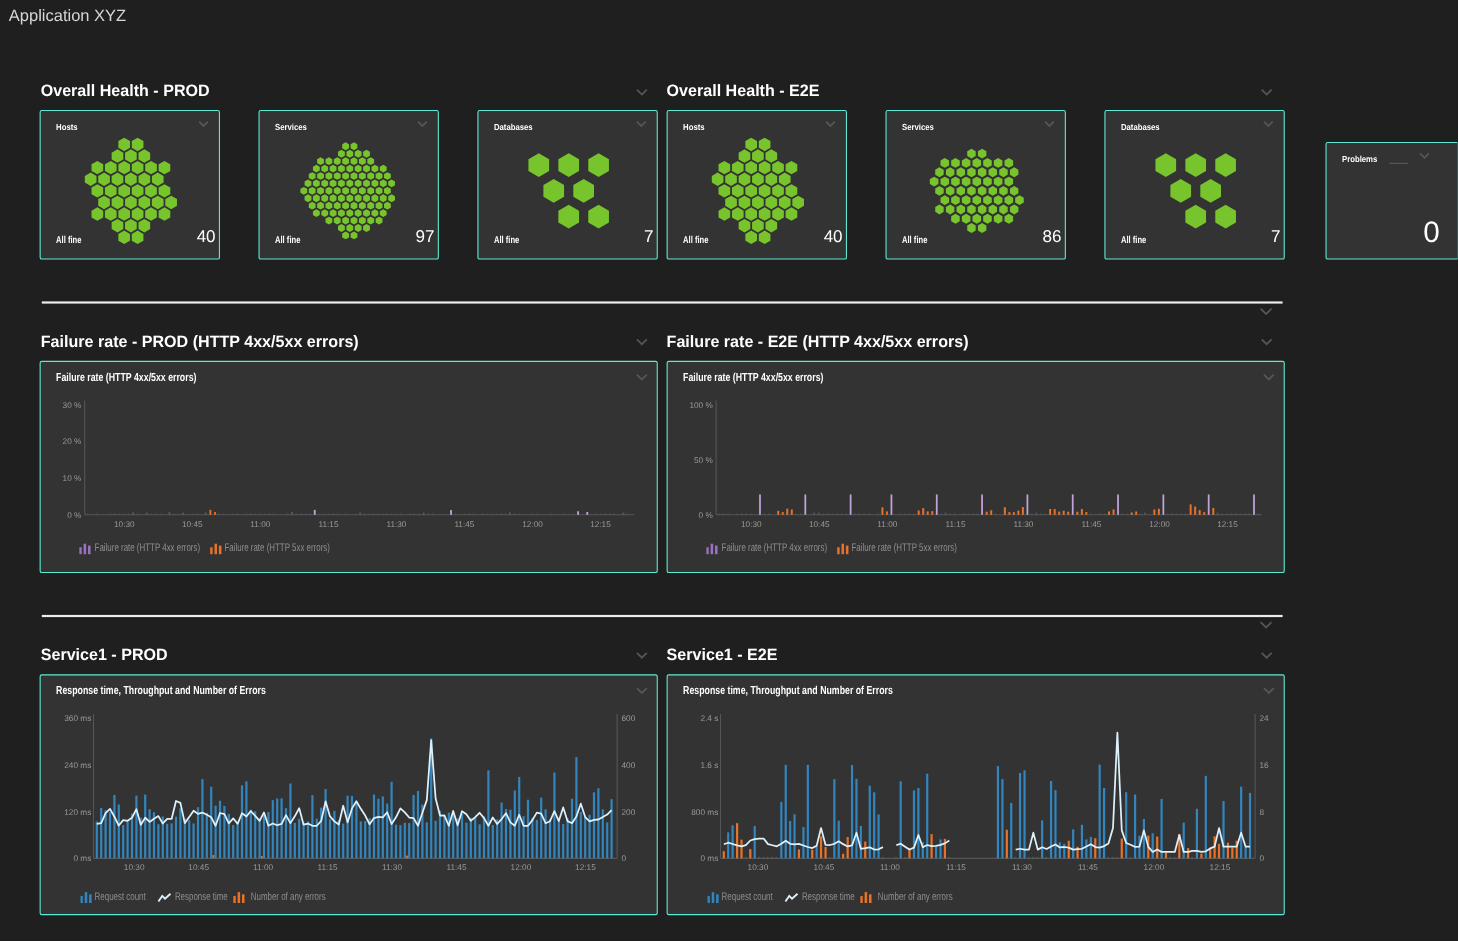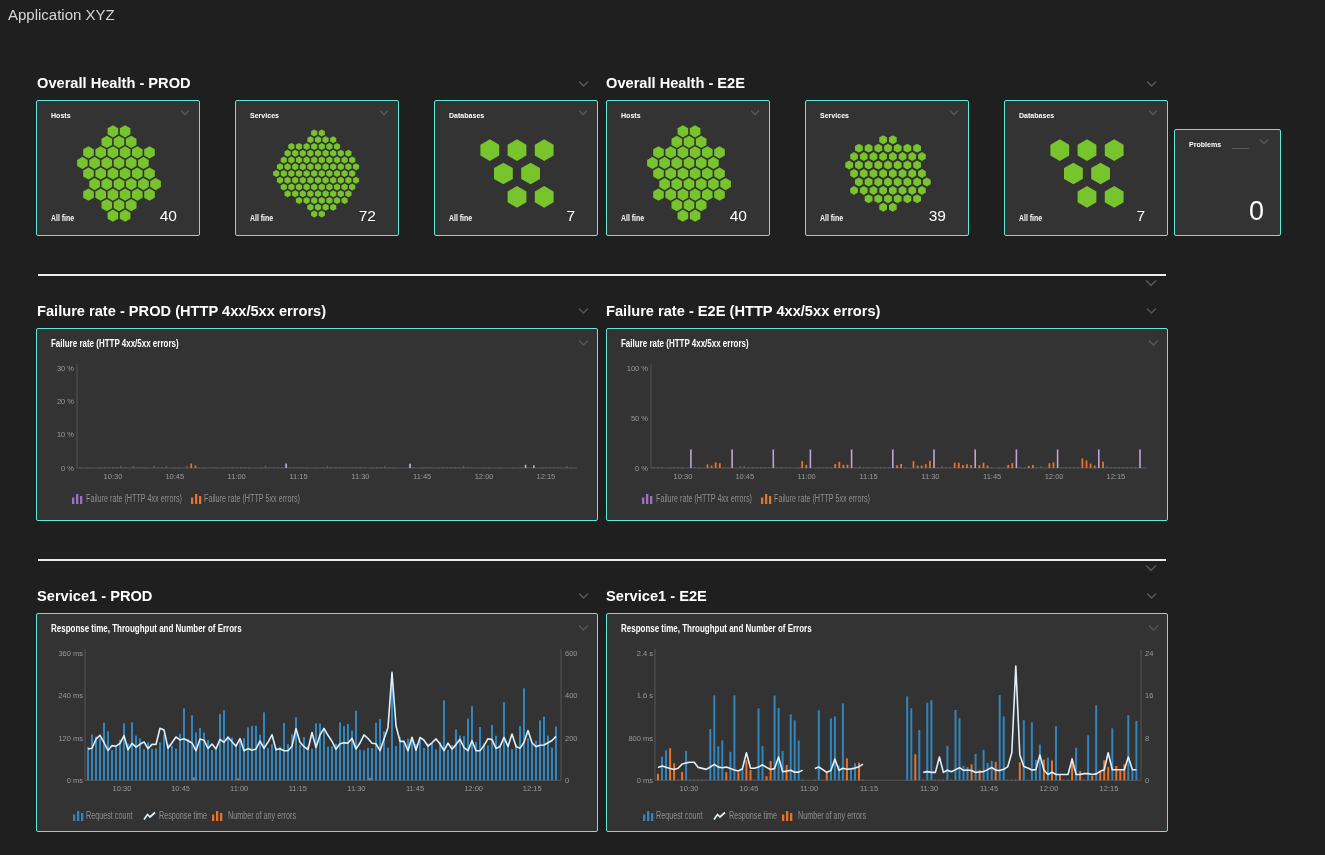--- a/index.html
+++ b/index.html
@@ -1,20 +1,20 @@
 <!DOCTYPE html>
 <html><head><meta charset="utf-8"><style>
 *{margin:0;padding:0;box-sizing:border-box}
 html{background:#1f1f1f}
 body{width:1325px;height:855px;background:#1f1f1f;font-family:"Liberation Sans",sans-serif;position:relative;overflow:hidden}
 .tile{position:absolute;background:#333333;border:1px solid #5eead4;border-radius:2px}
 .ttitle{position:absolute;left:14px;top:10px;font-size:8px;font-weight:bold;color:#fff;transform:scaleX(0.88);transform-origin:left;white-space:nowrap}
 .ctitle{position:absolute;left:14px;top:8px;font-size:10.5px;font-weight:bold;color:#fff;transform:scaleX(0.76);transform-origin:left;white-space:nowrap}
 .allfine{position:absolute;left:14px;bottom:12px;font-size:9px;font-weight:bold;color:#fff;transform:scaleX(0.77);transform-origin:left;white-space:nowrap}
-.tnum{position:absolute;right:22px;bottom:10px;font-size:15.5px;color:#fff}
+.tnum{position:absolute;right:3px;bottom:10px;font-size:15.5px;color:#fff}
 .hdr{position:absolute;font-size:15px;font-weight:bold;color:#fff;white-space:nowrap;transform:scaleX(0.975);transform-origin:left}
 .al{font-size:7.5px;fill:#9a9a9a;font-family:"Liberation Sans",sans-serif}
 .lt{position:absolute;font-size:10px;color:#8f8f8f;transform:scaleX(0.72);transform-origin:left;white-space:nowrap}
 .sep{position:absolute;left:38px;width:1128px;height:2px;background:#ececec}
 </style></head><body>
 <div style="position:absolute;left:8px;top:6px;font-size:15px;color:#d6d6d6">Application XYZ</div>
 <div class="hdr" style="left:37px;top:74px">Overall Health - PROD</div>
 <div class="hdr" style="left:606px;top:74px">Overall Health - E2E</div>
 <svg style="position:absolute;left:578.0px;top:80.025px" width="11" height="8.95">
     <path d="M1 1.5 L5.5 5.95 L10 1.5" fill="none" stroke="#565656" stroke-width="1.6"></path>
@@ -170,21 +170,21 @@
       <polygon points="101.0,96.0 104.1,97.7 104.1,101.3 101.0,103.0 97.9,101.3 97.9,97.7" fill="#77c42c"></polygon>
       <polygon points="108.6,96.0 111.7,97.7 111.7,101.3 108.6,103.0 105.5,101.3 105.5,97.7" fill="#77c42c"></polygon>
       <polygon points="74.4,102.7 77.5,104.5 77.5,108.0 74.4,109.8 71.3,108.0 71.3,104.5" fill="#77c42c"></polygon>
       <polygon points="82.0,102.7 85.1,104.5 85.1,108.0 82.0,109.8 78.9,108.0 78.9,104.5" fill="#77c42c"></polygon>
       <polygon points="89.6,102.7 92.7,104.5 92.7,108.0 89.6,109.8 86.5,108.0 86.5,104.5" fill="#77c42c"></polygon>
       <polygon points="97.2,102.7 100.3,104.5 100.3,108.0 97.2,109.8 94.1,108.0 94.1,104.5" fill="#77c42c"></polygon>
       <polygon points="78.2,109.5 81.3,111.2 81.3,114.8 78.2,116.5 75.1,114.8 75.1,111.2" fill="#77c42c"></polygon>
       <polygon points="85.8,109.5 88.9,111.2 88.9,114.8 85.8,116.5 82.7,114.8 82.7,111.2" fill="#77c42c"></polygon>
     </svg>
 <div class="allfine">All fine</div>
-<div class="tnum">72</div>
+<div class="tnum">97</div>
 </div>
 <div class="tile" style="left:434px;top:100px;width:164px;height:136px">
 <div class="ttitle">Databases</div>
 <svg style="position:absolute;left:143.0px;top:7.75px" width="10" height="8.5">
       <path d="M1 1.5 L5.0 5.5 L9 1.5" fill="none" stroke="#565656" stroke-width="1.6"></path>
     </svg>
 <svg style="position:absolute;left:0;top:0" width="164" height="136">
       <polygon points="54.8,38.3 64.2,43.7 64.2,54.5 54.8,59.9 45.4,54.5 45.4,43.7" fill="#77c42c"></polygon>
       <polygon points="82.0,38.3 91.4,43.7 91.4,54.5 82.0,59.9 72.6,54.5 72.6,43.7" fill="#77c42c"></polygon>
       <polygon points="109.2,38.3 118.6,43.7 118.6,54.5 109.2,59.9 99.8,54.5 99.8,43.7" fill="#77c42c"></polygon>
@@ -304,40 +304,40 @@
       <polygon points="62.6,93.4 66.5,95.6 66.5,100.1 62.6,102.3 58.7,100.1 58.7,95.6" fill="#77c42c"></polygon>
       <polygon points="72.3,93.4 76.2,95.6 76.2,100.1 72.3,102.3 68.4,100.1 68.4,95.6" fill="#77c42c"></polygon>
       <polygon points="82.0,93.4 85.9,95.6 85.9,100.1 82.0,102.3 78.1,100.1 78.1,95.6" fill="#77c42c"></polygon>
       <polygon points="91.7,93.4 95.6,95.6 95.6,100.1 91.7,102.3 87.8,100.1 87.8,95.6" fill="#77c42c"></polygon>
       <polygon points="101.4,93.4 105.3,95.6 105.3,100.1 101.4,102.3 97.5,100.1 97.5,95.6" fill="#77c42c"></polygon>
       <polygon points="111.1,93.4 115.0,95.6 115.0,100.1 111.1,102.3 107.2,100.1 107.2,95.6" fill="#77c42c"></polygon>
       <polygon points="77.2,101.8 81.0,104.1 81.0,108.5 77.2,110.8 73.3,108.5 73.3,104.1" fill="#77c42c"></polygon>
       <polygon points="86.8,101.8 90.7,104.1 90.7,108.5 86.8,110.8 83.0,108.5 83.0,104.1" fill="#77c42c"></polygon>
     </svg>
 <div class="allfine">All fine</div>
-<div class="tnum">39</div>
+<div class="tnum">86</div>
 </div>
 <div class="tile" style="left:1004px;top:100px;width:164px;height:136px">
 <div class="ttitle">Databases</div>
 <svg style="position:absolute;left:143.0px;top:7.75px" width="10" height="8.5">
       <path d="M1 1.5 L5.0 5.5 L9 1.5" fill="none" stroke="#565656" stroke-width="1.6"></path>
     </svg>
 <svg style="position:absolute;left:0;top:0" width="164" height="136">
       <polygon points="54.8,38.3 64.2,43.7 64.2,54.5 54.8,59.9 45.4,54.5 45.4,43.7" fill="#77c42c"></polygon>
       <polygon points="82.0,38.3 91.4,43.7 91.4,54.5 82.0,59.9 72.6,54.5 72.6,43.7" fill="#77c42c"></polygon>
       <polygon points="109.2,38.3 118.6,43.7 118.6,54.5 109.2,59.9 99.8,54.5 99.8,43.7" fill="#77c42c"></polygon>
       <polygon points="68.4,61.7 77.8,67.1 77.8,77.9 68.4,83.3 59.0,77.9 59.0,67.1" fill="#77c42c"></polygon>
       <polygon points="95.6,61.7 105.0,67.1 105.0,77.9 95.6,83.3 86.2,77.9 86.2,67.1" fill="#77c42c"></polygon>
       <polygon points="82.0,85.1 91.4,90.5 91.4,101.3 82.0,106.7 72.6,101.3 72.6,90.5" fill="#77c42c"></polygon>
       <polygon points="109.2,85.1 118.6,90.5 118.6,101.3 109.2,106.7 99.8,101.3 99.8,90.5" fill="#77c42c"></polygon>
     </svg>
 <div class="allfine">All fine</div>
 <div class="tnum">7</div>
 </div>
-<div class="tile" style="left:1174px;top:129px;width:107px;height:107px">
+<div class="tile" style="left:1205px;top:129px;width:121px;height:107px">
 <div class="ttitle">Problems</div>
 <div style="position:absolute;left:57px;top:18px;width:17px;height:1px;background:#5a5a5a"></div>
 <svg style="position:absolute;left:84.0px;top:7.75px" width="10" height="8.5">
       <path d="M1 1.5 L5.0 5.5 L9 1.5" fill="none" stroke="#565656" stroke-width="1.6"></path>
     </svg>
 <div style="position:absolute;right:16px;bottom:8px;font-size:27px;color:#fff">0</div>
 </div>
 <div class="sep" style="top:274px"></div>
 <svg style="position:absolute;left:1145.0px;top:278.8px" width="12" height="9.4">
     <path d="M1 1.5 L6.0 6.4 L11 1.5" fill="none" stroke="#565656" stroke-width="1.6"></path>

